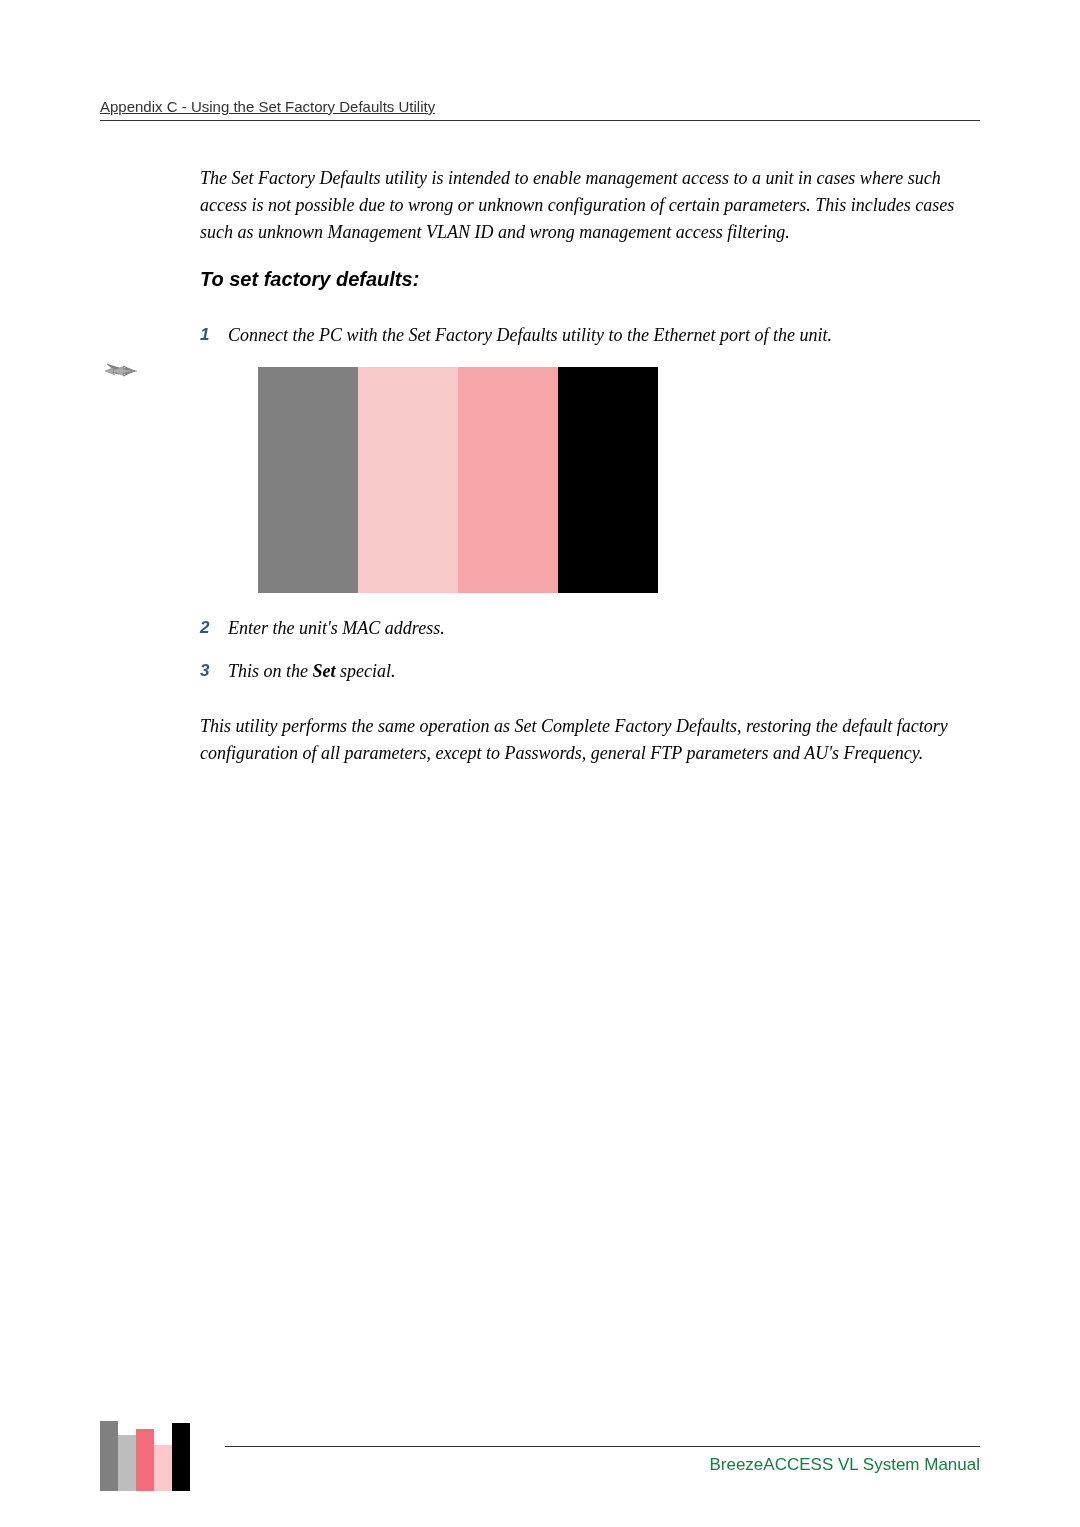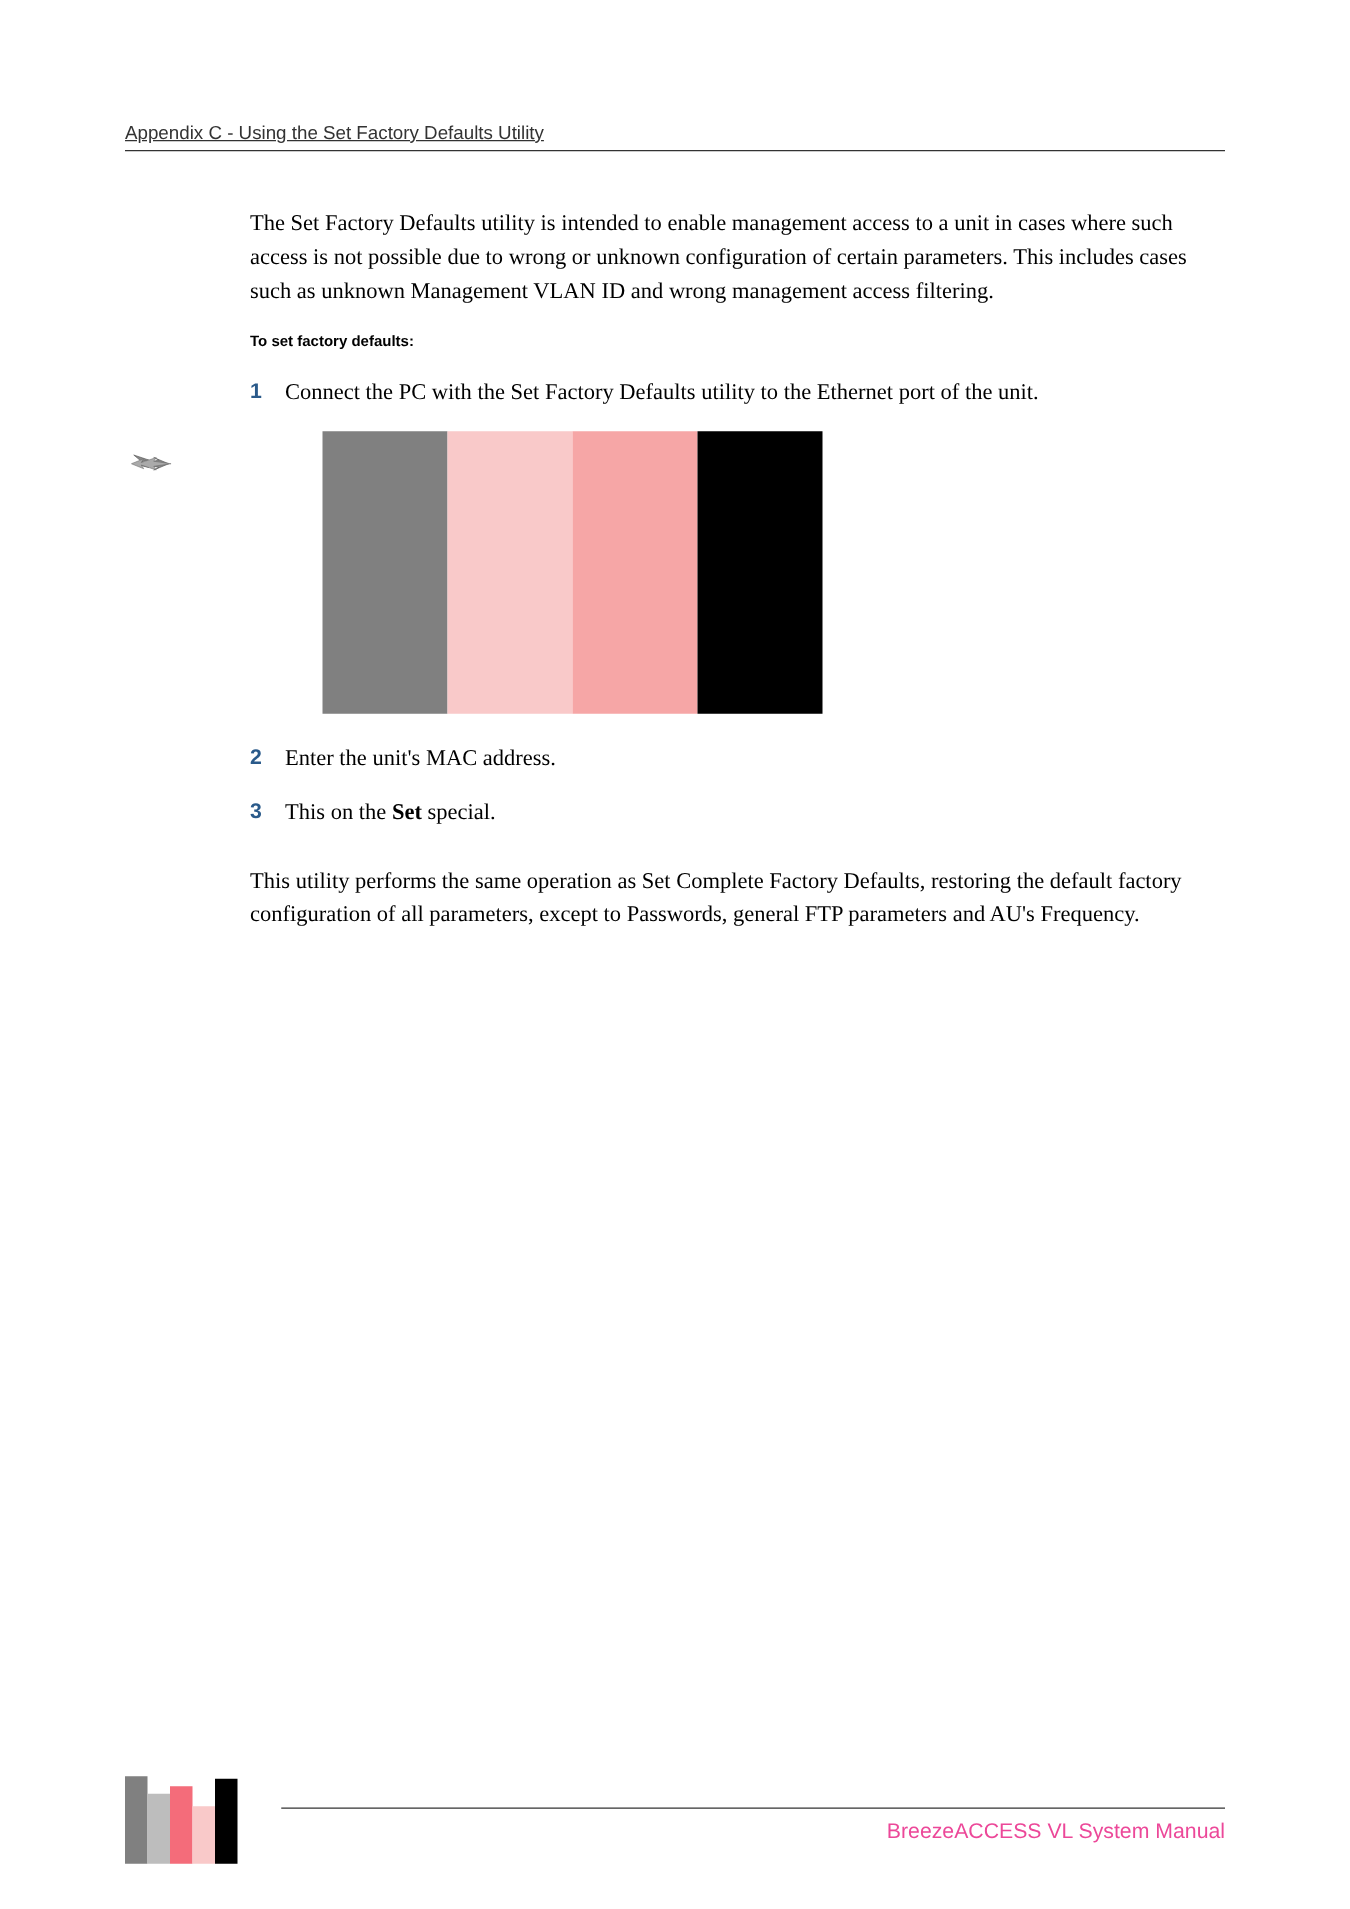--- a/index.html
+++ b/index.html
@@ -23,30 +23,31 @@
       padding-bottom: 5px;
       text-decoration: underline;
     }
     .content {
       position: absolute;
       top: 165px;
       left: 200px;
       right: 100px;
       font-size: 18px;
       line-height: 1.5;
+      font-style: italic;
     }
     .para {
       margin-bottom: 18px;
     }
     .bold { font-weight: bold; }
     .heading-small {
       font-family: Arial, Helvetica, sans-serif;
       font-weight: bold;
-      font-size: 12px;
-      margin-bottom: 18px;
+      font-size: 20px;
+      margin-bottom: 28px;
     }
     .icon-pointer {
       position: absolute;
       left: 105px;
       top: 362px;
       width: 32px;
       height: 18px;
     }
     .icon-pointer svg { width: 100%; height: 100%; }
     .steps { list-style: none; }
@@ -94,21 +95,21 @@
         right:0;
         bottom:40px;
         border-top:1px solid #333;
     }
     .footer-text {
       position: absolute;
       right: 0;
       bottom: 12px;
       font-family: Arial, Helvetica, sans-serif;
       font-size: 17px;
-      color: #ec4899;
+      color: #15803d;
     }
     .footer-container{
         position:absolute;
         bottom: 40px;
         left:100px;
         right:100px;
         height:80px;
     }
   </style>
 </head>

